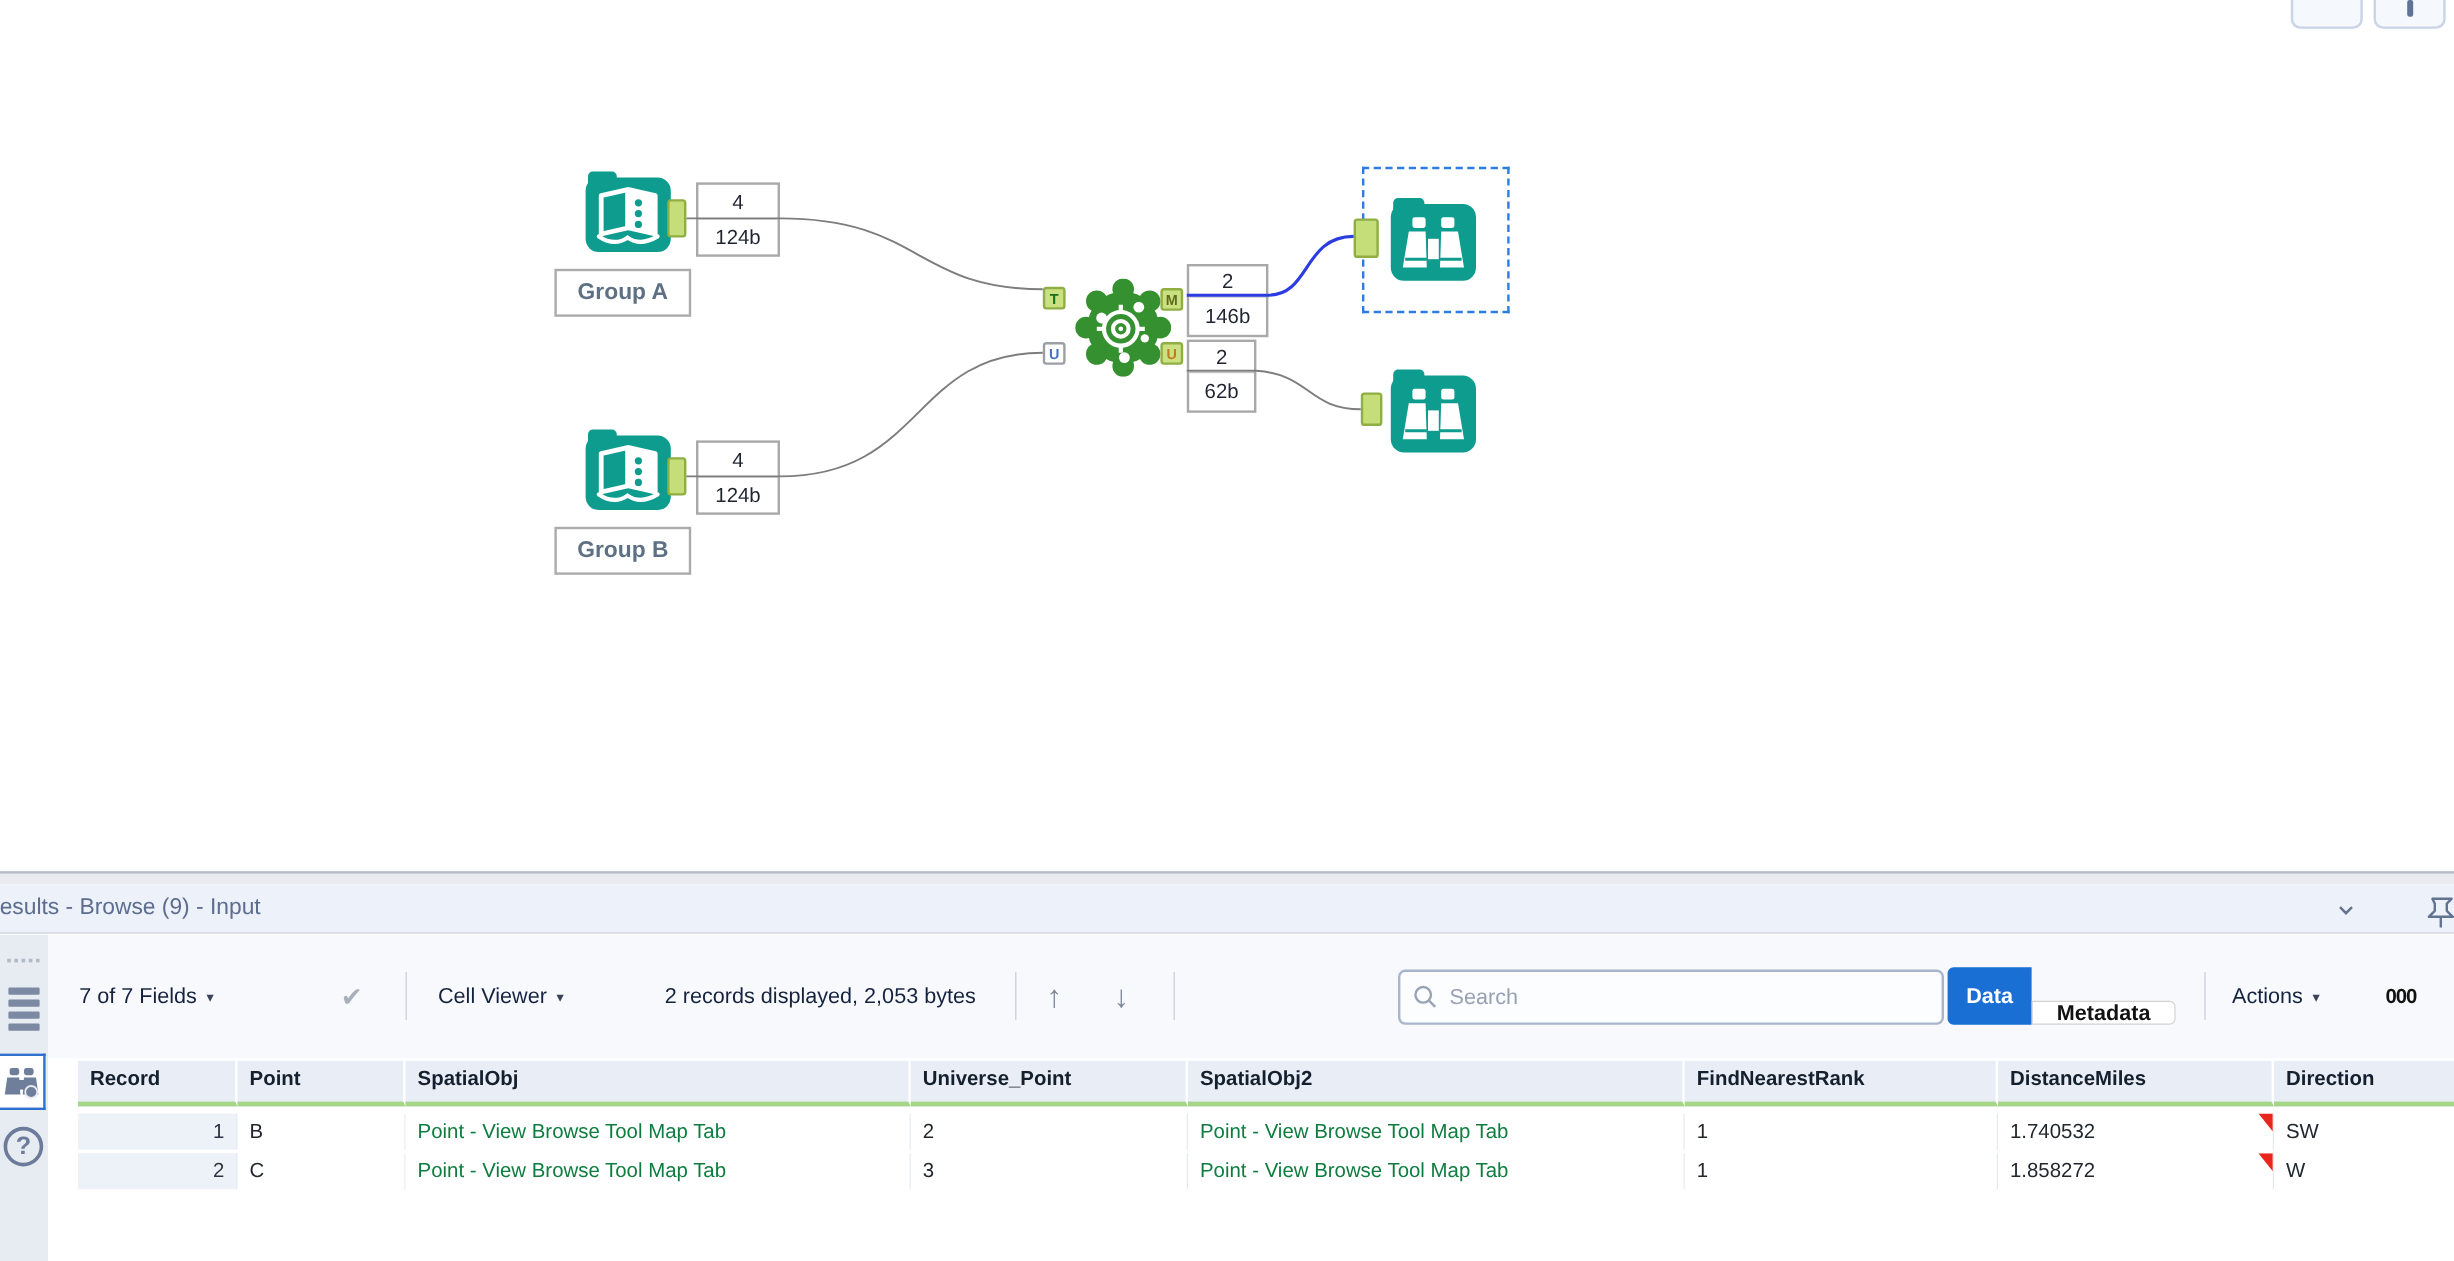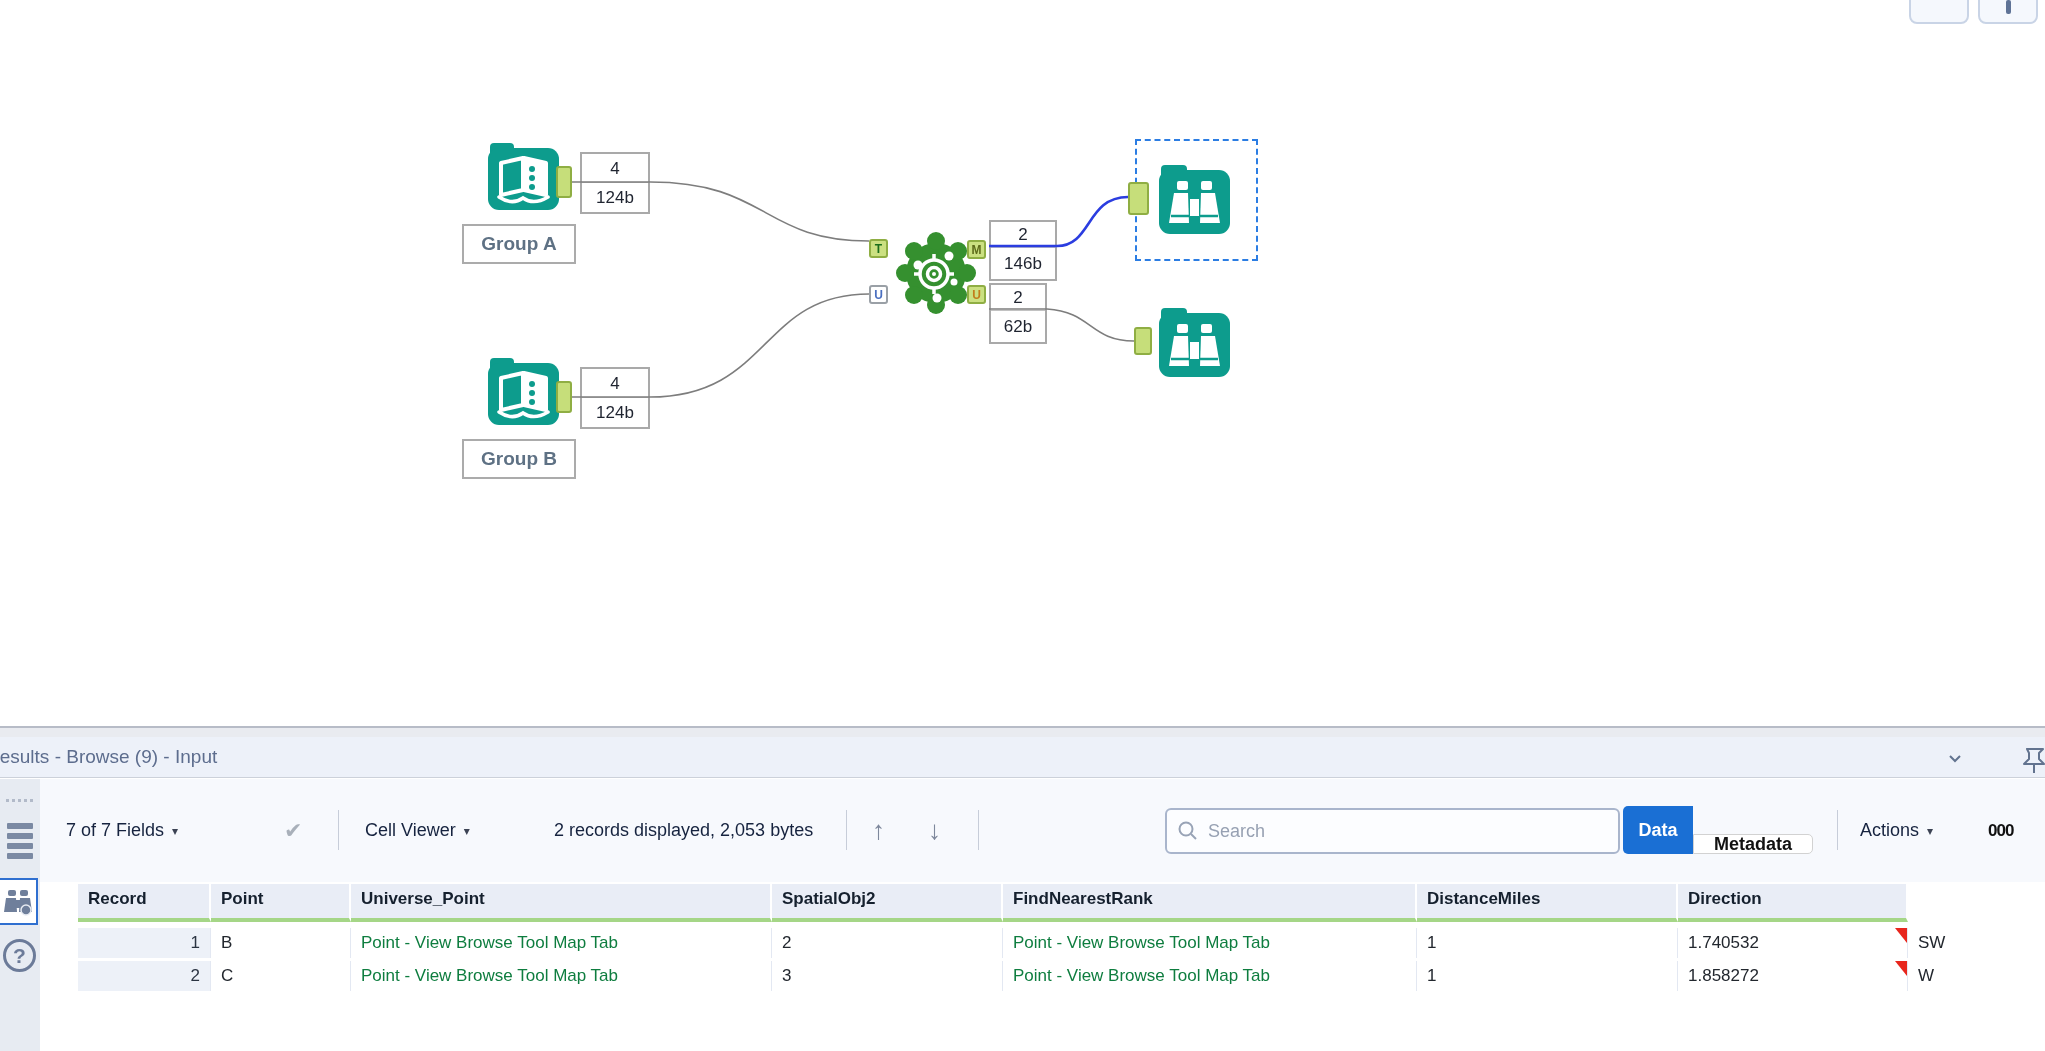--- a/index.html
+++ b/index.html
@@ -69,21 +69,21 @@
   .seg { position:absolute; left:1583px; top:27px; height:48px; display:flex; }
   .seg-data { width:70px; background:#1a6fd4; color:#fff; font-weight:700; font-size:18px;
     border-radius:5px 0 0 5px; display:flex; align-items:center; justify-content:center; }
   .seg-meta { width:120px; background:#fff; color:#121212; font-weight:700; font-size:18px;
     border:1px solid #d2d2d2; border-radius:0 5px 5px 0; display:flex; align-items:center;
     justify-content:center;margin-top:28px; }
   .tb-000 { position:absolute; left:1948px; top:0; height:103px; display:flex; align-items:center;
     font-weight:700; font-size:17px; color:#111; letter-spacing:-1px; }
 
   
-  .grid { position:absolute; top:105px; left:20px; right:0;padding-left:18px; }
+  .grid { position:absolute; top:105px; left:7px; right:0;padding-left:18px; }
   .grow { display:grid; grid-template-columns:133px 140px 421px 231px 414px 261px 230px minmax(160px,1fr); }
   .th { background:#e9edf6; font-weight:700; color:#15202e; font-size:17px; height:38px;
     padding:5px 10px 0; border-right:2px solid #fff; border-bottom:4px solid #a5d687; }
   .tbody { margin-top:6px; }
   .tr-row { margin-bottom:3px; }
   .td { position:relative; background:#fff; font-size:17px; color:#22272e; height:30px;
     line-height:29px; padding:0 10px; border-right:1px solid #e3e8f2; overflow:hidden;
     white-space:nowrap; }
   .td.rec { background:#edf1f8; text-align:right; color:#2b3442; }
   .td.link span { color:#0e7d3f; }
@@ -318,20 +318,21 @@
             <span>Actions</span>
             <span class="caret">▾</span>
           </div>
           <div class="tb-000">000</div>
         </div>
 
         <div class="grid">
           <div class="grow">
             <div class="th">Record</div>
             <div class="th">Point</div>
+            <div class="th">SpatialObj</div>
             <div class="th">Universe_Point</div>
             <div class="th">SpatialObj2</div>
             <div class="th">FindNearestRank</div>
             <div class="th">DistanceMiles</div>
             <div class="th">Direction</div>
           </div>
 
           <div class="tbody">
             <div class="grow tr-row">
               <div class="td rec">1</div>

